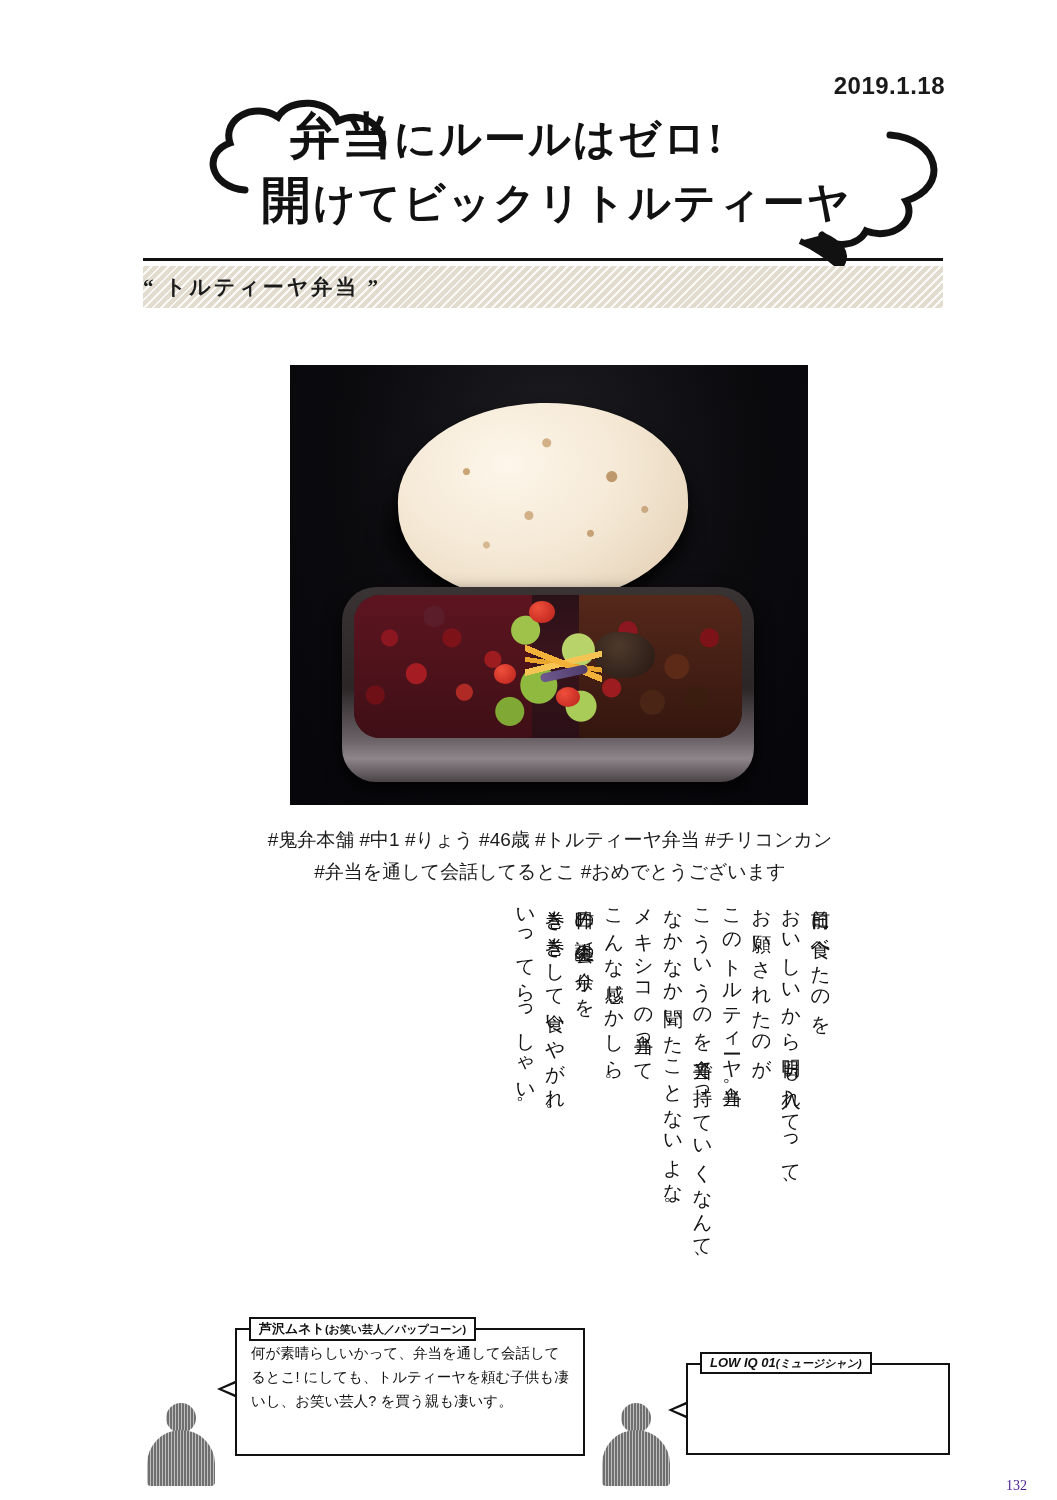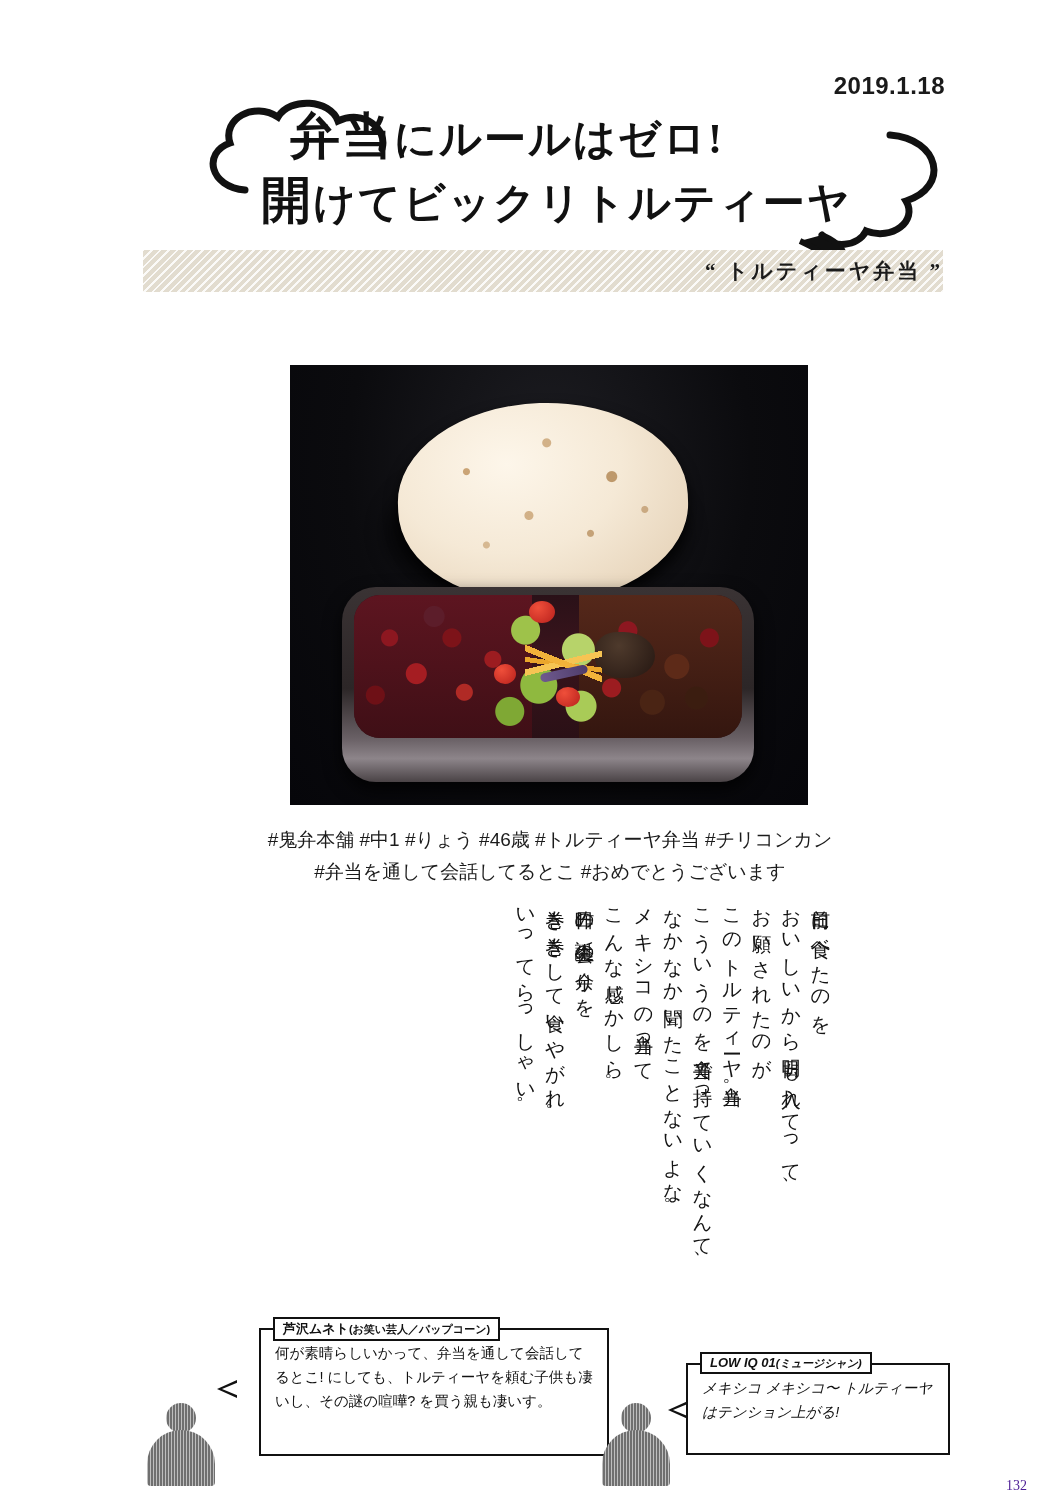--- a/index.html
+++ b/index.html
@@ -74,34 +74,34 @@
     top: 258px;
     width: 800px;
     height: 3px;
     background: #111;
   }
 
   
   .band {
     position: absolute;
     left: 143px;
-    top: 250px;
+    top: 266px;
     width: 800px;
     height: 42px;
     background-color: #e2dccf;
     background-image: repeating-linear-gradient(
       -45deg,
       rgba(255,255,255,0.85) 0px,
       rgba(255,255,255,0.85) 2px,
       rgba(0,0,0,0) 2px,
       rgba(0,0,0,0) 6px
     );
     display: flex;
     align-items: center;
-    justify-content: flex-end;
+    justify-content: flex-start;
   }
   .band-text {
     font-family: "Liberation Serif", serif;
     font-weight: bold;
     font-size: 21px;
     letter-spacing: 3px;
     color: #1b1b1b;
   }
 
   
@@ -348,21 +348,21 @@
     font-size: 14.5px;
     line-height: 1.65;
     color: #111;
   }
   .tail {
     position: absolute;
     width: 0; height: 0;
   }
 
   #comment1 { left: 145px; top: 1320px; width: 440px; height: 165px; }
-  #comment1 .bubble-box { left: 90px; top: 8px; width: 350px; height: 128px; margin-left: 24px; }
+  #comment1 .bubble-box { left: 90px; top: 8px; width: 350px; height: 128px; }
   #comment1 .tail {
     left: 72px; top: 60px;
     border-top: 9px solid transparent;
     border-bottom: 9px solid transparent;
     border-right: 20px solid #111;
   }
   #comment1 .tail2 {
     position: absolute;
     left: 77px; top: 62px;
     width: 0; height: 0;
@@ -472,32 +472,31 @@
   <div class="comment-silhouette">
     <div class="sil-head"></div>
     <div class="sil-body"></div>
   </div>
   <div class="tail"></div>
   <div class="tail2"></div>
   <div class="bubble-box">
     <div class="bubble-name">
       <span>芦沢ムネト</span><span class="small">(お笑い芸人／パップコーン)</span>
     </div>
-    <div class="bubble-text">何が素晴らしいかって、弁当を通して会話してるとこ! にしても、トルティーヤを頼む子供も凄いし、その謎の喧嘩? を買う親も凄いす。</div>
+    <div class="bubble-text">何が素晴らしいかって、弁当を通して会話してるとこ! にしても、トルティーヤを頼む子供も凄いし、お笑い芸人? を買う親も凄いす。</div>
   </div>
 </div>
 
 <div class="comment" id="comment2">
   <div class="comment-silhouette">
     <div class="sil-head"></div>
     <div class="sil-body"></div>
   </div>
   <div class="tail"></div>
   <div class="tail2"></div>
   <div class="bubble-box">
     <div class="bubble-name">
       <span>LOW IQ 01</span><span class="small">(ミュージシャン)</span>
     </div>
-    <div class="bubble-text">メキシコ メキシコ〜 トルティーヤはテンション上がる!</div>
   </div>
 </div>
 
 <div class="page-num">132</div>
 
 </body></html>

